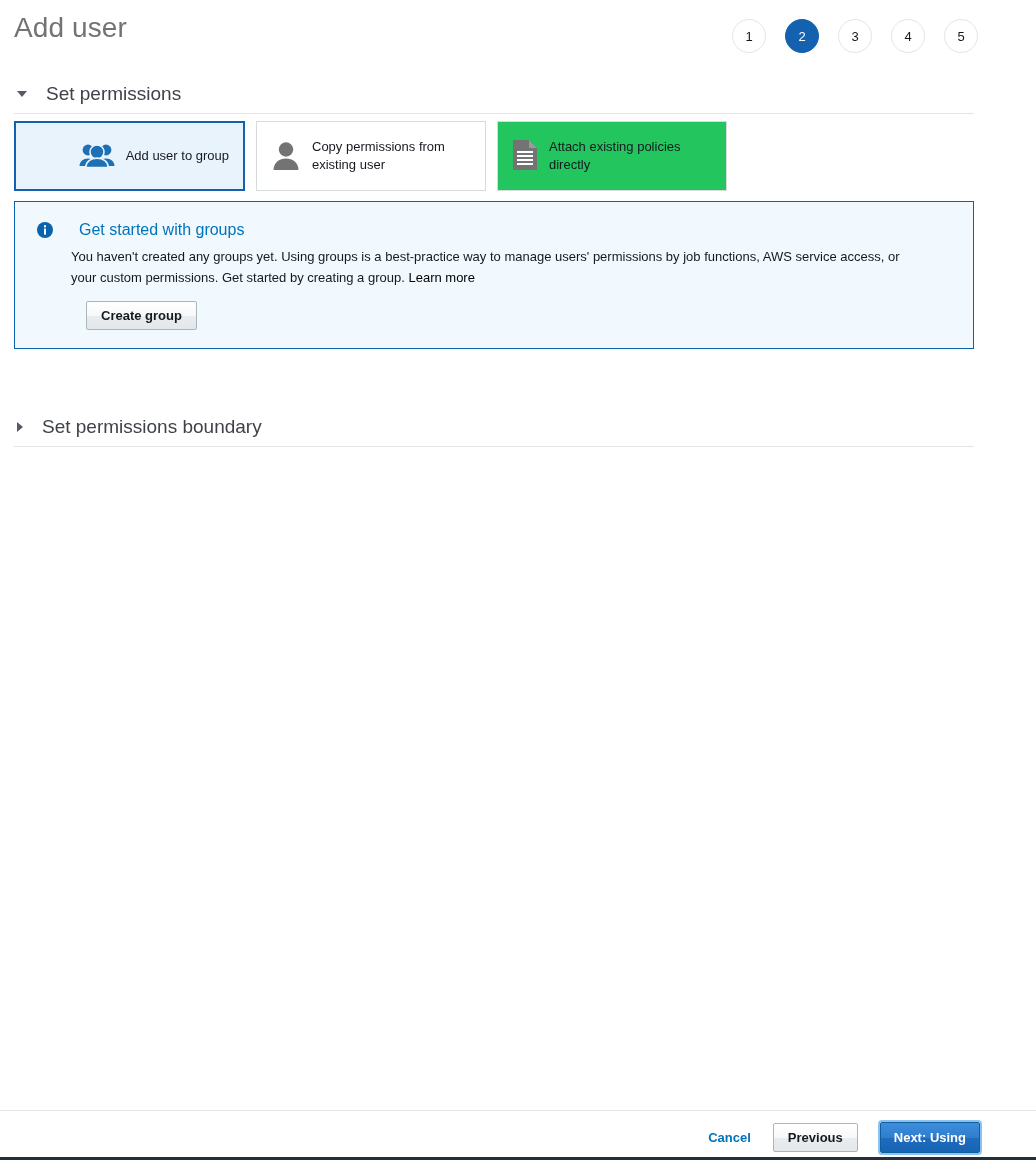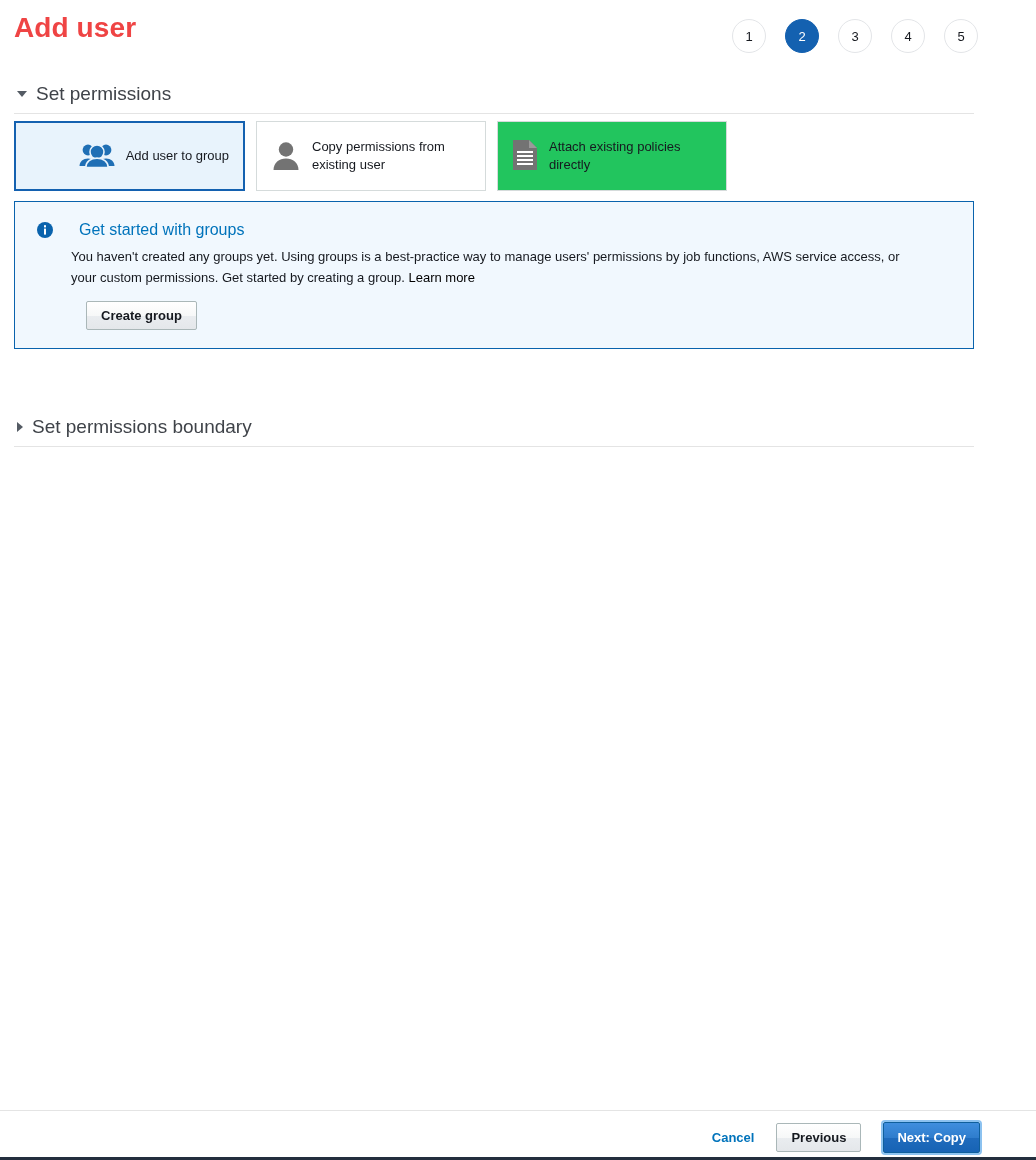--- a/index.html
+++ b/index.html
@@ -23,22 +23,22 @@
     position: absolute;
     top: 0; left: 0;
     width: 1036px;
     height: 72px;
   }
   .page-title {
     position: absolute;
     left: 14px;
     top: 12px;
     font-size: 28px;
-    font-weight: 700;
-    color: #ef4444;
+    font-weight: 400;
+    color: #737373;
     letter-spacing: 0.1px;
     white-space: nowrap;
   }
   .steps {
     position: absolute;
     right: 58px;
     top: 19px;
     display: flex;
     gap: 19px;
   }
@@ -64,21 +64,21 @@
 
   
   .section {
     position: absolute;
     left: 14px;
     width: 960px;
   }
   .section-head {
     display: flex;
     align-items: center;
-    gap: 9px;
+    gap: 19px;
     padding-bottom: 10px;
     border-bottom: 1px solid #e4e4e4;
     cursor: pointer;
   }
   .caret {
     width: 0; height: 0;
     display: inline-block;
     margin-left: 3px;
   }
   .caret.down {
@@ -321,17 +321,17 @@
   <div class="section-head">
     <span class="caret right"></span>
     <span class="section-title">Set permissions boundary</span>
   </div>
 </div>
 
 <div class="footer">
   <div class="footer-actions">
     <span class="btn-link">Cancel</span>
     <button class="btn btn-grey">Previous</button>
-    <button class="btn btn-blue">Next: Copy</button>
+    <button class="btn btn-blue">Next: Using</button>
   </div>
 </div>
 
 <div class="bottom-edge"></div>
 
 </body></html>

